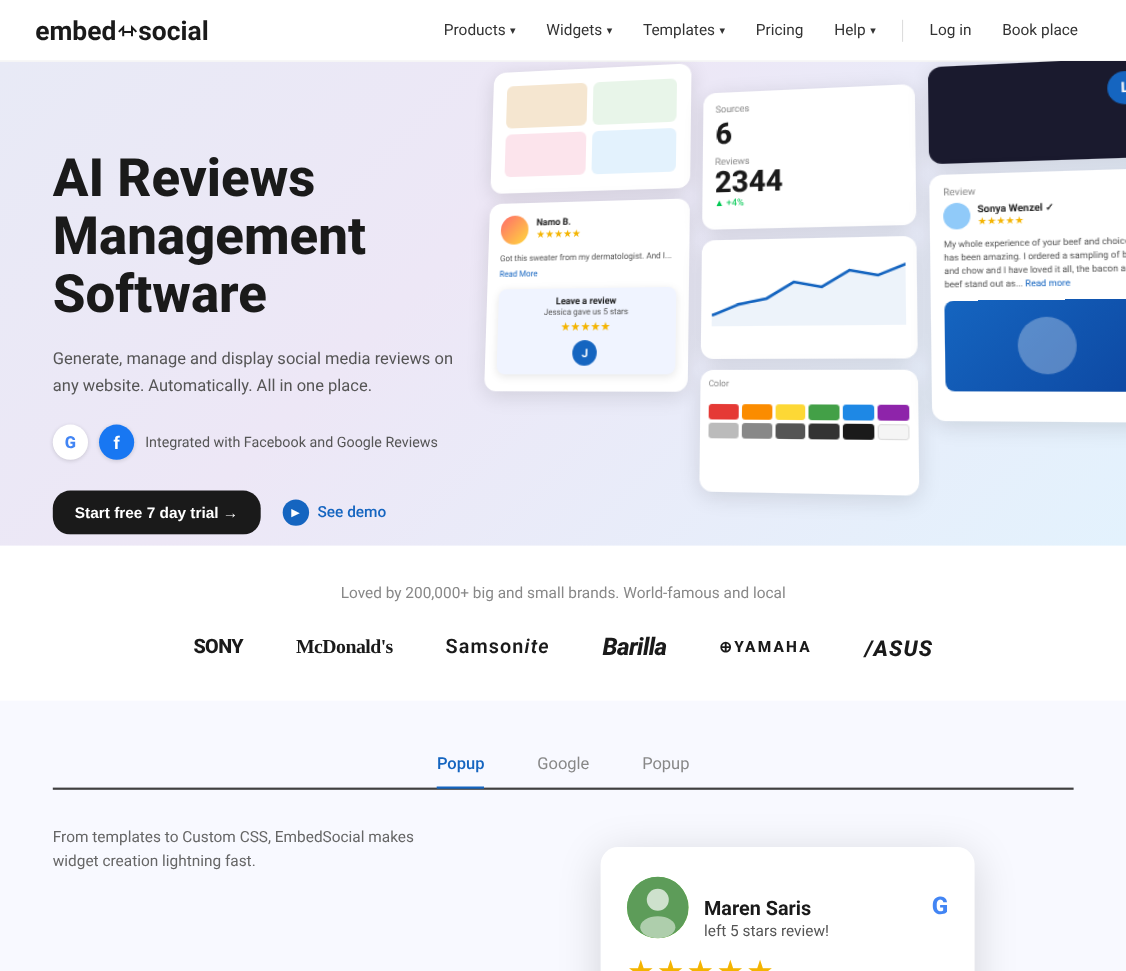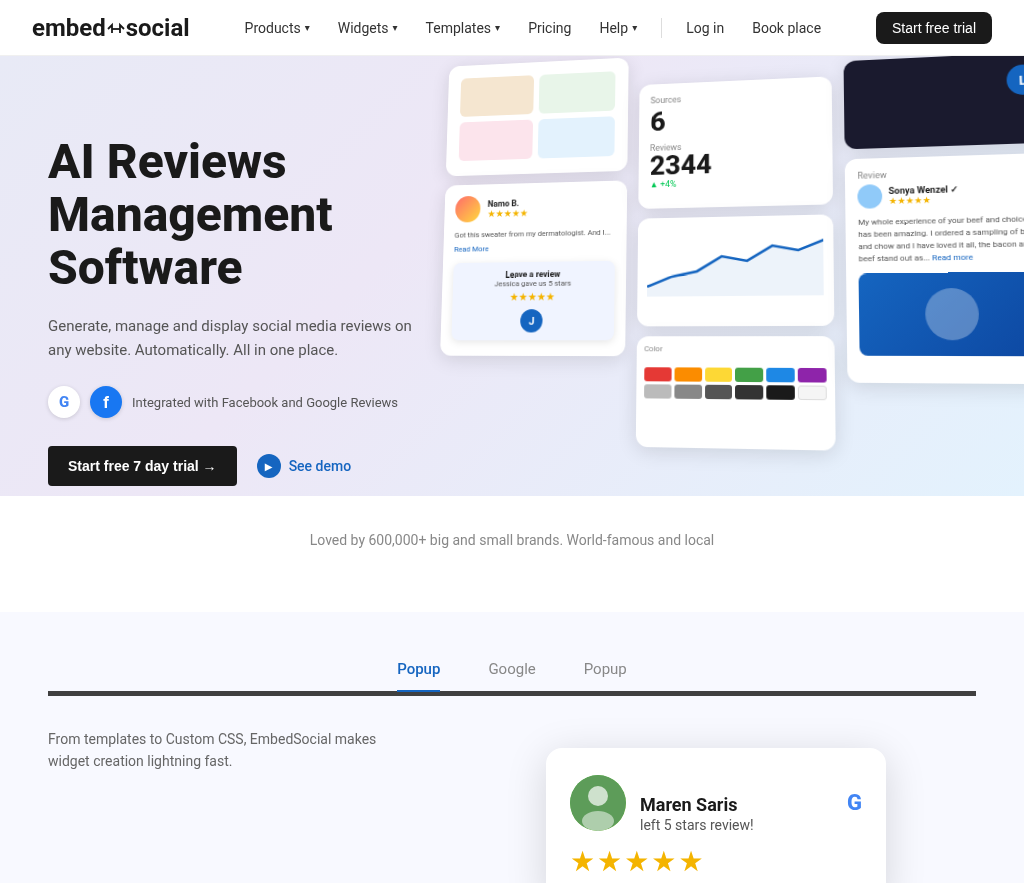--- a/index.html
+++ b/index.html
@@ -28,21 +28,21 @@
       display: flex; align-items: flex-start; position: relative; overflow: hidden;
     }
     .hero-content { max-width: 380px; padding-top: 20px; z-index: 2; }
     .hero-title { font-size: 48px; font-weight: 800; line-height: 1.1; color: #1a1a1a; margin-bottom: 20px; }
     .hero-subtitle { font-size: 15px; color: #555; line-height: 1.6; margin-bottom: 24px; }
     .hero-badges { display: flex; align-items: center; gap: 10px; margin-bottom: 28px; }
     .badge-g { width: 32px; height: 32px; border-radius: 50%; background: #fff; display: flex; align-items: center; justify-content: center; font-size: 16px; font-weight: 700; box-shadow: 0 1px 4px rgba(0,0,0,0.15); }
     .badge-fb { width: 32px; height: 32px; border-radius: 50%; background: #1877F2; display: flex; align-items: center; justify-content: center; font-size: 16px; color: #fff; font-weight: 700; box-shadow: 0 1px 4px rgba(0,0,0,0.15); }
     .badge-text { font-size: 13px; color: #555; }
     .hero-cta { display: flex; align-items: center; gap: 20px; }
-    .btn-cta-primary { background: #1a1a1a; color: #fff; border: none; padding: 12px 20px; border-radius: 4px; font-size: 14px; font-weight: 600; cursor: pointer; display: flex; align-items: center; gap: 8px; white-space: nowrap; }
+    .btn-cta-primary { background: #1a1a1a; color: #fff; border: none; padding: 12px 20px; border-radius: 16px; font-size: 14px; font-weight: 600; cursor: pointer; display: flex; align-items: center; gap: 8px; white-space: nowrap; }
     .btn-see-demo { display: flex; align-items: center; gap: 8px; font-size: 14px; color: #1565c0; cursor: pointer; font-weight: 500; }
     .play-icon { width: 24px; height: 24px; border-radius: 50%; background: #1565c0; display: flex; align-items: center; justify-content: center; color: #fff; font-size: 10px; }
 
     
     .hero-screenshots {
       position: absolute; right: -20px; top: -10px;
       width: 620px; height: 450px;
       display: grid; grid-template-columns: 1fr 1fr 1fr;
       gap: 12px; transform: perspective(800px) rotateX(5deg) rotateY(-8deg);
     }
@@ -58,21 +58,21 @@
     
     .trusted-section { padding: 36px 48px; text-align: center; background: #fff; }
     .trusted-text { font-size: 14px; color: #888; margin-bottom: 28px; }
     .brand-logos { display: flex; align-items: center; justify-content: center; gap: 48px; flex-wrap: wrap; }
     .brand-logo { font-size: 18px; font-weight: 800; color: #1a1a1a; letter-spacing: -0.5px; }
     .brand-logo.yamaha { color: #1a1a1a; }
     .brand-logo.asus { font-style: italic; letter-spacing: 1px; }
 
     
     .features-section { padding: 40px 48px; background: #f8f9ff; }
-    .features-tabs { display: flex; justify-content: center; gap: 48px; margin-bottom: 32px; border-bottom: 5px solid #404040; padding-bottom: 0; }
+    .features-tabs { display: flex; justify-content: center; gap: 48px; margin-bottom: 32px; border-bottom: 2px solid #404040; padding-bottom: 0; }
     .tab-item { padding: 8px 0 12px 0; font-size: 15px; color: #888; cursor: pointer; border-bottom: 2px solid transparent; margin-bottom: -1px; }
     .tab-item.active { color: #1565c0; border-bottom: 2px solid #1565c0; font-weight: 500; }
     .features-content { display: flex; gap: 48px; align-items: flex-start; }
     .features-left { flex: 0 0 360px; }
     .features-title { font-size: 36px; font-weight: 800; color: #1a1a1a; line-height: 1.15; margin-bottom: 16px; }
     .features-desc { font-size: 14px; color: #666; margin-bottom: 28px; line-height: 1.6; }
 
     
     .features-right { flex: 1; display: flex; justify-content: center; align-items: flex-start; padding-top: 20px; }
     .review-popup { background: #fff; border-radius: 16px; padding: 24px; box-shadow: 0 8px 40px rgba(0,0,0,0.15); width: 340px; }
@@ -117,21 +117,20 @@
       <span class="chevron">▾</span>
     </div>
     <div class="nav-separator"></div>
     <div class="nav-link btn-login">
       <span>Log in</span>
     </div>
     <div class="nav-link btn-demo">
       <span>Book place</span>
     </div>
   </div>
-  <button class="btn-trial">Start free trial</button>
 </nav>
 
 <section class="hero">
   <div class="hero-content">
     <h1 class="hero-title">AI Reviews Management Software</h1>
     <p class="hero-subtitle">Generate, manage and display social media reviews on any website. Automatically. All in one place.</p>
     <div class="hero-badges">
       <div class="badge-g">
         <span style="color:#4285f4;font-weight:800;font-size:15px;">G</span>
       </div>
@@ -230,21 +229,29 @@
         <div style="font-size:8px;color:#555;line-height:1.5;margin-bottom:8px;">My whole experience of your beef and choices has been amazing. I ordered a sampling of beef and chow and I have loved it all, the bacon and beef stand out as... <span style="color:#1565c0;">Read more</span></div>
         <div style="width:100%;height:80px;background:linear-gradient(135deg,#1565c0,#0d47a1);border-radius:8px;display:flex;align-items:center;justify-content:center;">
           <div style="width:50px;height:50px;border-radius:50%;background:rgba(255,255,255,0.3);"></div>
         </div>
       </div>
     </div>
   </div>
 </section>
 
 <section class="trusted-section">
-  <p class="trusted-text">Loved by 600,000+ big and small brands. World-famous and local</p>
+  <p class="trusted-text">Loved by 200,000+ big and small brands. World-famous and local</p>
+  <div class="brand-logos">
+    <div class="brand-logo">SONY</div>
+    <div class="brand-logo" style="font-family:serif;">McDonald's</div>
+    <div class="brand-logo" style="font-weight:600;letter-spacing:1px;">Samson<span style="font-style:italic;">ite</span></div>
+    <div class="brand-logo" style="font-size:22px;font-style:italic;">Barilla</div>
+    <div class="brand-logo yamaha" style="font-size:14px;letter-spacing:2px;">⊕YAMAHA</div>
+    <div class="brand-logo asus" style="font-size:20px;">/ASUS</div>
+  </div>
 </section>
 
 <section class="features-section">
   <div class="features-tabs">
     <div class="tab-item active">
       <span>Popup</span>
     </div>
     <div class="tab-item">
       <span>Google</span>
     </div>

